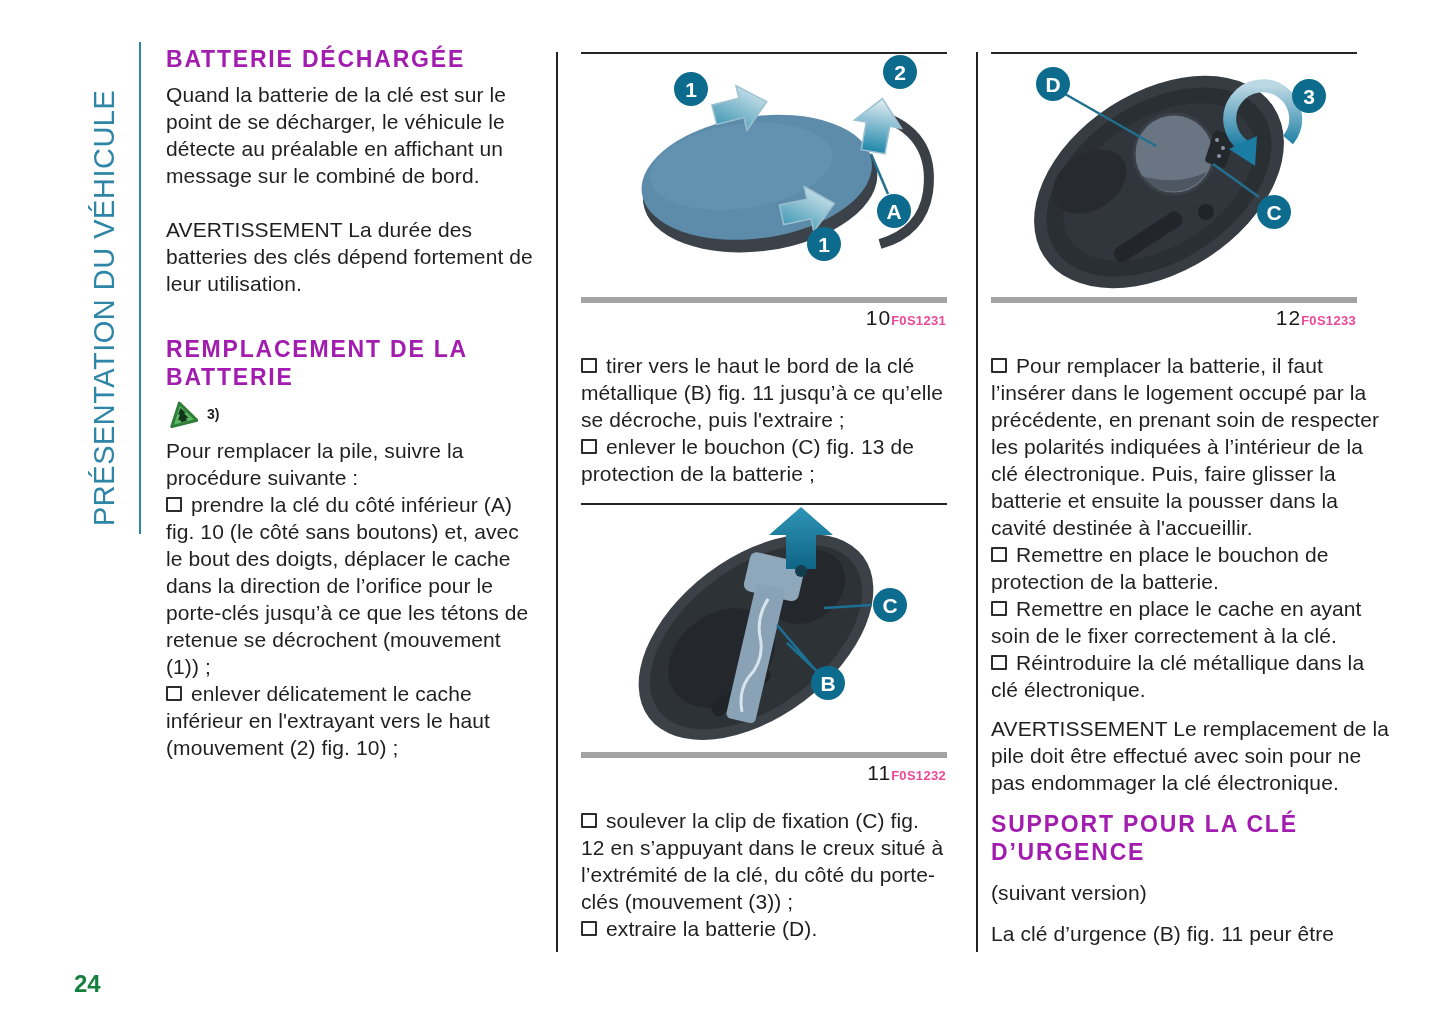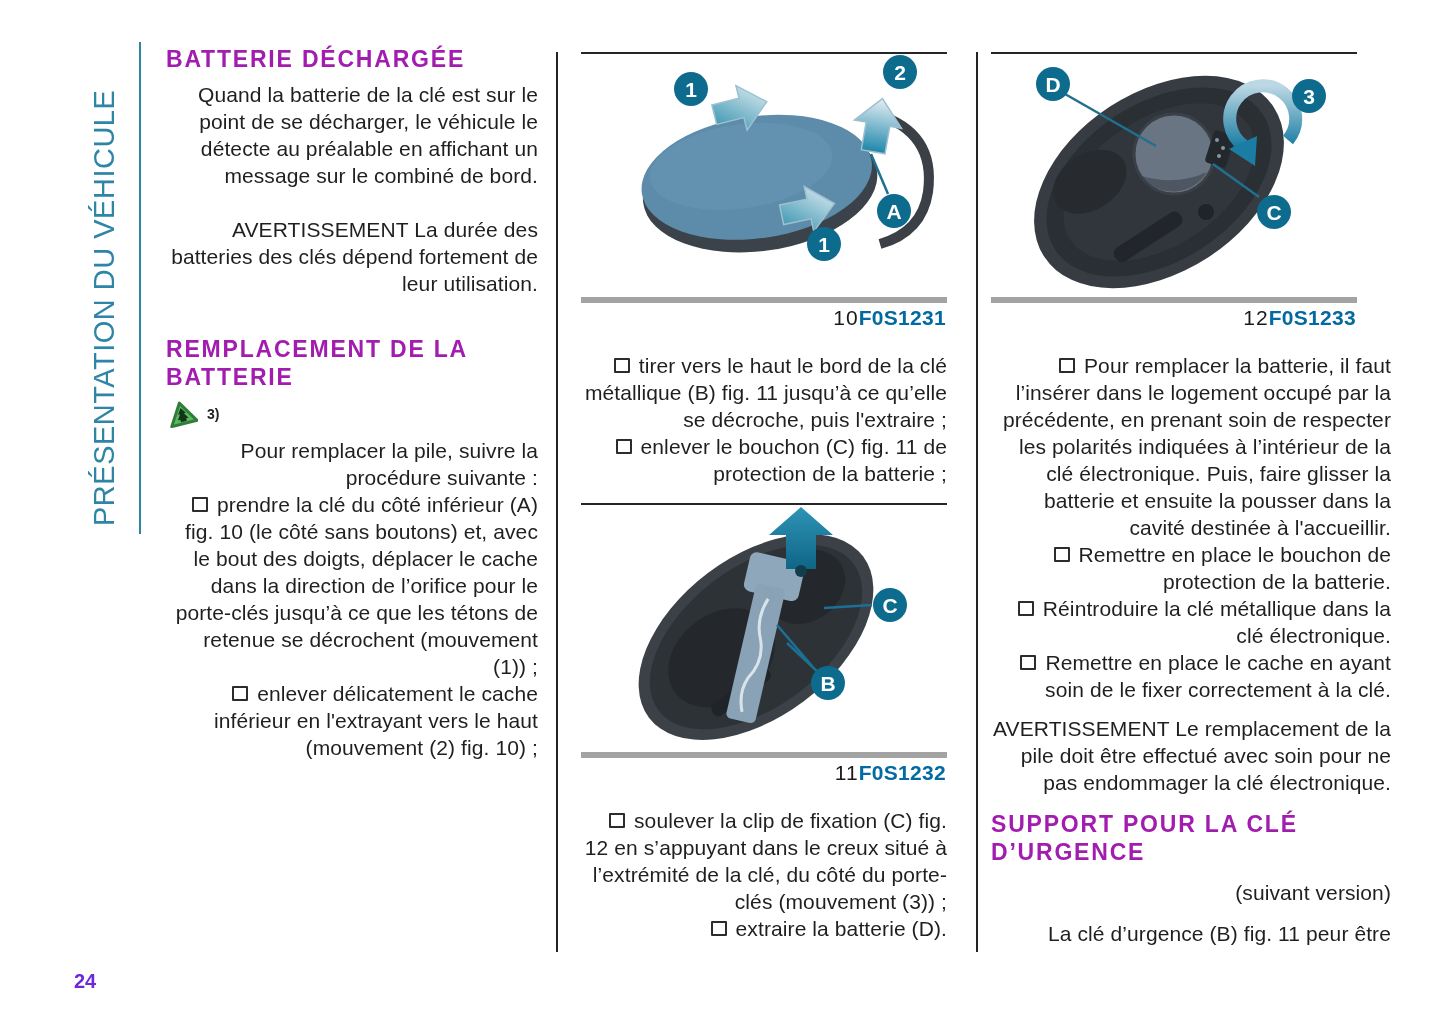--- a/index.html
+++ b/index.html
@@ -11,50 +11,50 @@
   .page{position:absolute;inset:0;overflow:hidden;}
 
   
   .sidebar-title{
     position:absolute;left:88px;top:44px;height:482px;width:46px;
     writing-mode:vertical-rl;transform:rotate(180deg);
     font-size:29px;letter-spacing:.5px;color:#2e85a6;white-space:nowrap;
   }
   .sidebar-rule{position:absolute;left:139px;top:42px;width:2px;height:492px;background:#2e85a6;}
 
-  .page-number{position:absolute;left:74px;top:970px;font-size:20px;font-weight:bold;color:#6d28d9;}
+  .page-number{position:absolute;left:74px;top:970px;font-size:24px;font-weight:bold;color:#15803d;}
 
   
   .col{position:absolute;top:45px;}
   #col1{left:166px;width:372px;}
   #col2{left:581px;width:366px;}
   #col3{left:991px;width:400px;}
   .vrule{position:absolute;top:52px;height:900px;width:2px;background:#232323;}
   #vrule1{left:556px;}
   #vrule2{left:976px;}
 
   .h{color:#a21caf;font-weight:bold;font-size:23px;line-height:28px;letter-spacing:1.8px;margin:0 0 8px 0;}
   .h2{margin-top:38px;}
-  p{margin:0;font-size:21px;line-height:27px;letter-spacing:.1px;text-align:right;}
+  p{margin:0;font-size:21px;line-height:27px;letter-spacing:.1px;}
   .gap{margin-top:27px;}
   .bullet .sq{
     display:inline-block;width:12px;height:11px;border:2px solid #2c2c2c;border-radius:1px;
     margin-right:9px;vertical-align:baseline;background:#fff;
   }
   .eco-row{display:flex;align-items:center;gap:9px;margin:7px 0 9px 0;}
   .eco-note{font-size:14px;font-weight:bold;color:#222;}
 
   
   .fig{margin:0;}
   .fig-top{border-top:2px solid #262626;}
   .fig-img{position:relative;}
   .fig-img svg{display:block;width:100%;height:100%;}
   .fig-cap{border-top:6px solid #a3a3a3;display:flex;justify-content:flex-end;align-items:baseline;padding:3px 1px 0 1px;height:26px;}
   .fig-num{font-size:21px;color:#1a1a1a;letter-spacing:1px;}
-  .fig-code{font-size:21px;font-weight:bold;color:#0369a1;letter-spacing:.3px;}
+  .fig-code{font-size:13px;font-weight:bold;color:#ec4899;letter-spacing:.3px;}
   #col2 .fig-top, #col3 .fig-top{margin-top:7px;}
   .after-fig{margin-top:20px;}
 
   .marker-txt{font:bold 21px "Liberation Sans", sans-serif;fill:#ffffff;}
 </style>
 </head>
 <body>
 
 <div class="page">
 
@@ -140,21 +140,21 @@
           </g>
         </svg>
       </div>
       <div class="fig-cap">
         <span class="fig-num">10</span>
         <span class="fig-code">F0S1231</span>
       </div>
     </div>
 
     <p class="bullet after-fig"><span class="sq"></span><span>tirer vers le haut le bord de la clé métallique (B) fig. 11 jusqu’à ce qu’elle se décroche, puis l'extraire ;</span></p>
-    <p class="bullet"><span class="sq"></span><span>enlever le bouchon (C) fig. 11 de protection de la batterie ;</span></p>
+    <p class="bullet"><span class="sq"></span><span>enlever le bouchon (C) fig. 13 de protection de la batterie ;</span></p>
 
     <div class="fig" style="margin-top:16px;">
       <div class="fig-top"></div>
       <div class="fig-img" style="height:247px;">
         <svg viewBox="0 0 366 247">
           <defs>
             <linearGradient id="gBig" x1="0" y1="1" x2="0" y2="0">
               <stop offset="0" stop-color="#0f6586"></stop>
                 <stop offset="1" stop-color="#2e94b6"></stop>
             </linearGradient>
@@ -254,22 +254,22 @@
         </svg>
       </div>
       <div class="fig-cap">
         <span class="fig-num">12</span>
         <span class="fig-code">F0S1233</span>
       </div>
     </div>
 
     <p class="bullet after-fig"><span class="sq"></span><span>Pour remplacer la batterie, il faut l’insérer dans le logement occupé par la précédente, en prenant soin de respecter les polarités indiquées à l’intérieur de la clé électronique. Puis, faire glisser la batterie et ensuite la pousser dans la cavité destinée à l'accueillir.</span></p>
     <p class="bullet"><span class="sq"></span><span>Remettre en place le bouchon de protection de la batterie.</span></p>
+    <p class="bullet"><span class="sq"></span><span>Remettre en place le cache en ayant soin de le fixer correctement à la clé.</span></p>
     <p class="bullet"><span class="sq"></span><span>Réintroduire la clé métallique dans la clé électronique.</span></p>
-    <p class="bullet"><span class="sq"></span><span>Remettre en place le cache en ayant soin de le fixer correctement à la clé.</span></p>
 
     <p style="margin-top:12px;">AVERTISSEMENT Le remplacement de la pile doit être effectué avec soin pour ne pas endommager la clé électronique.</p>
 
     <div class="h" style="margin-top:14px;margin-bottom:13px;">SUPPORT POUR LA CLÉ D’URGENCE</div>
     <p>(suivant version)</p>
     <p style="margin-top:14px;">La clé d’urgence (B) fig. 11 peur être</p>
   </div>
 
 </div>
 

